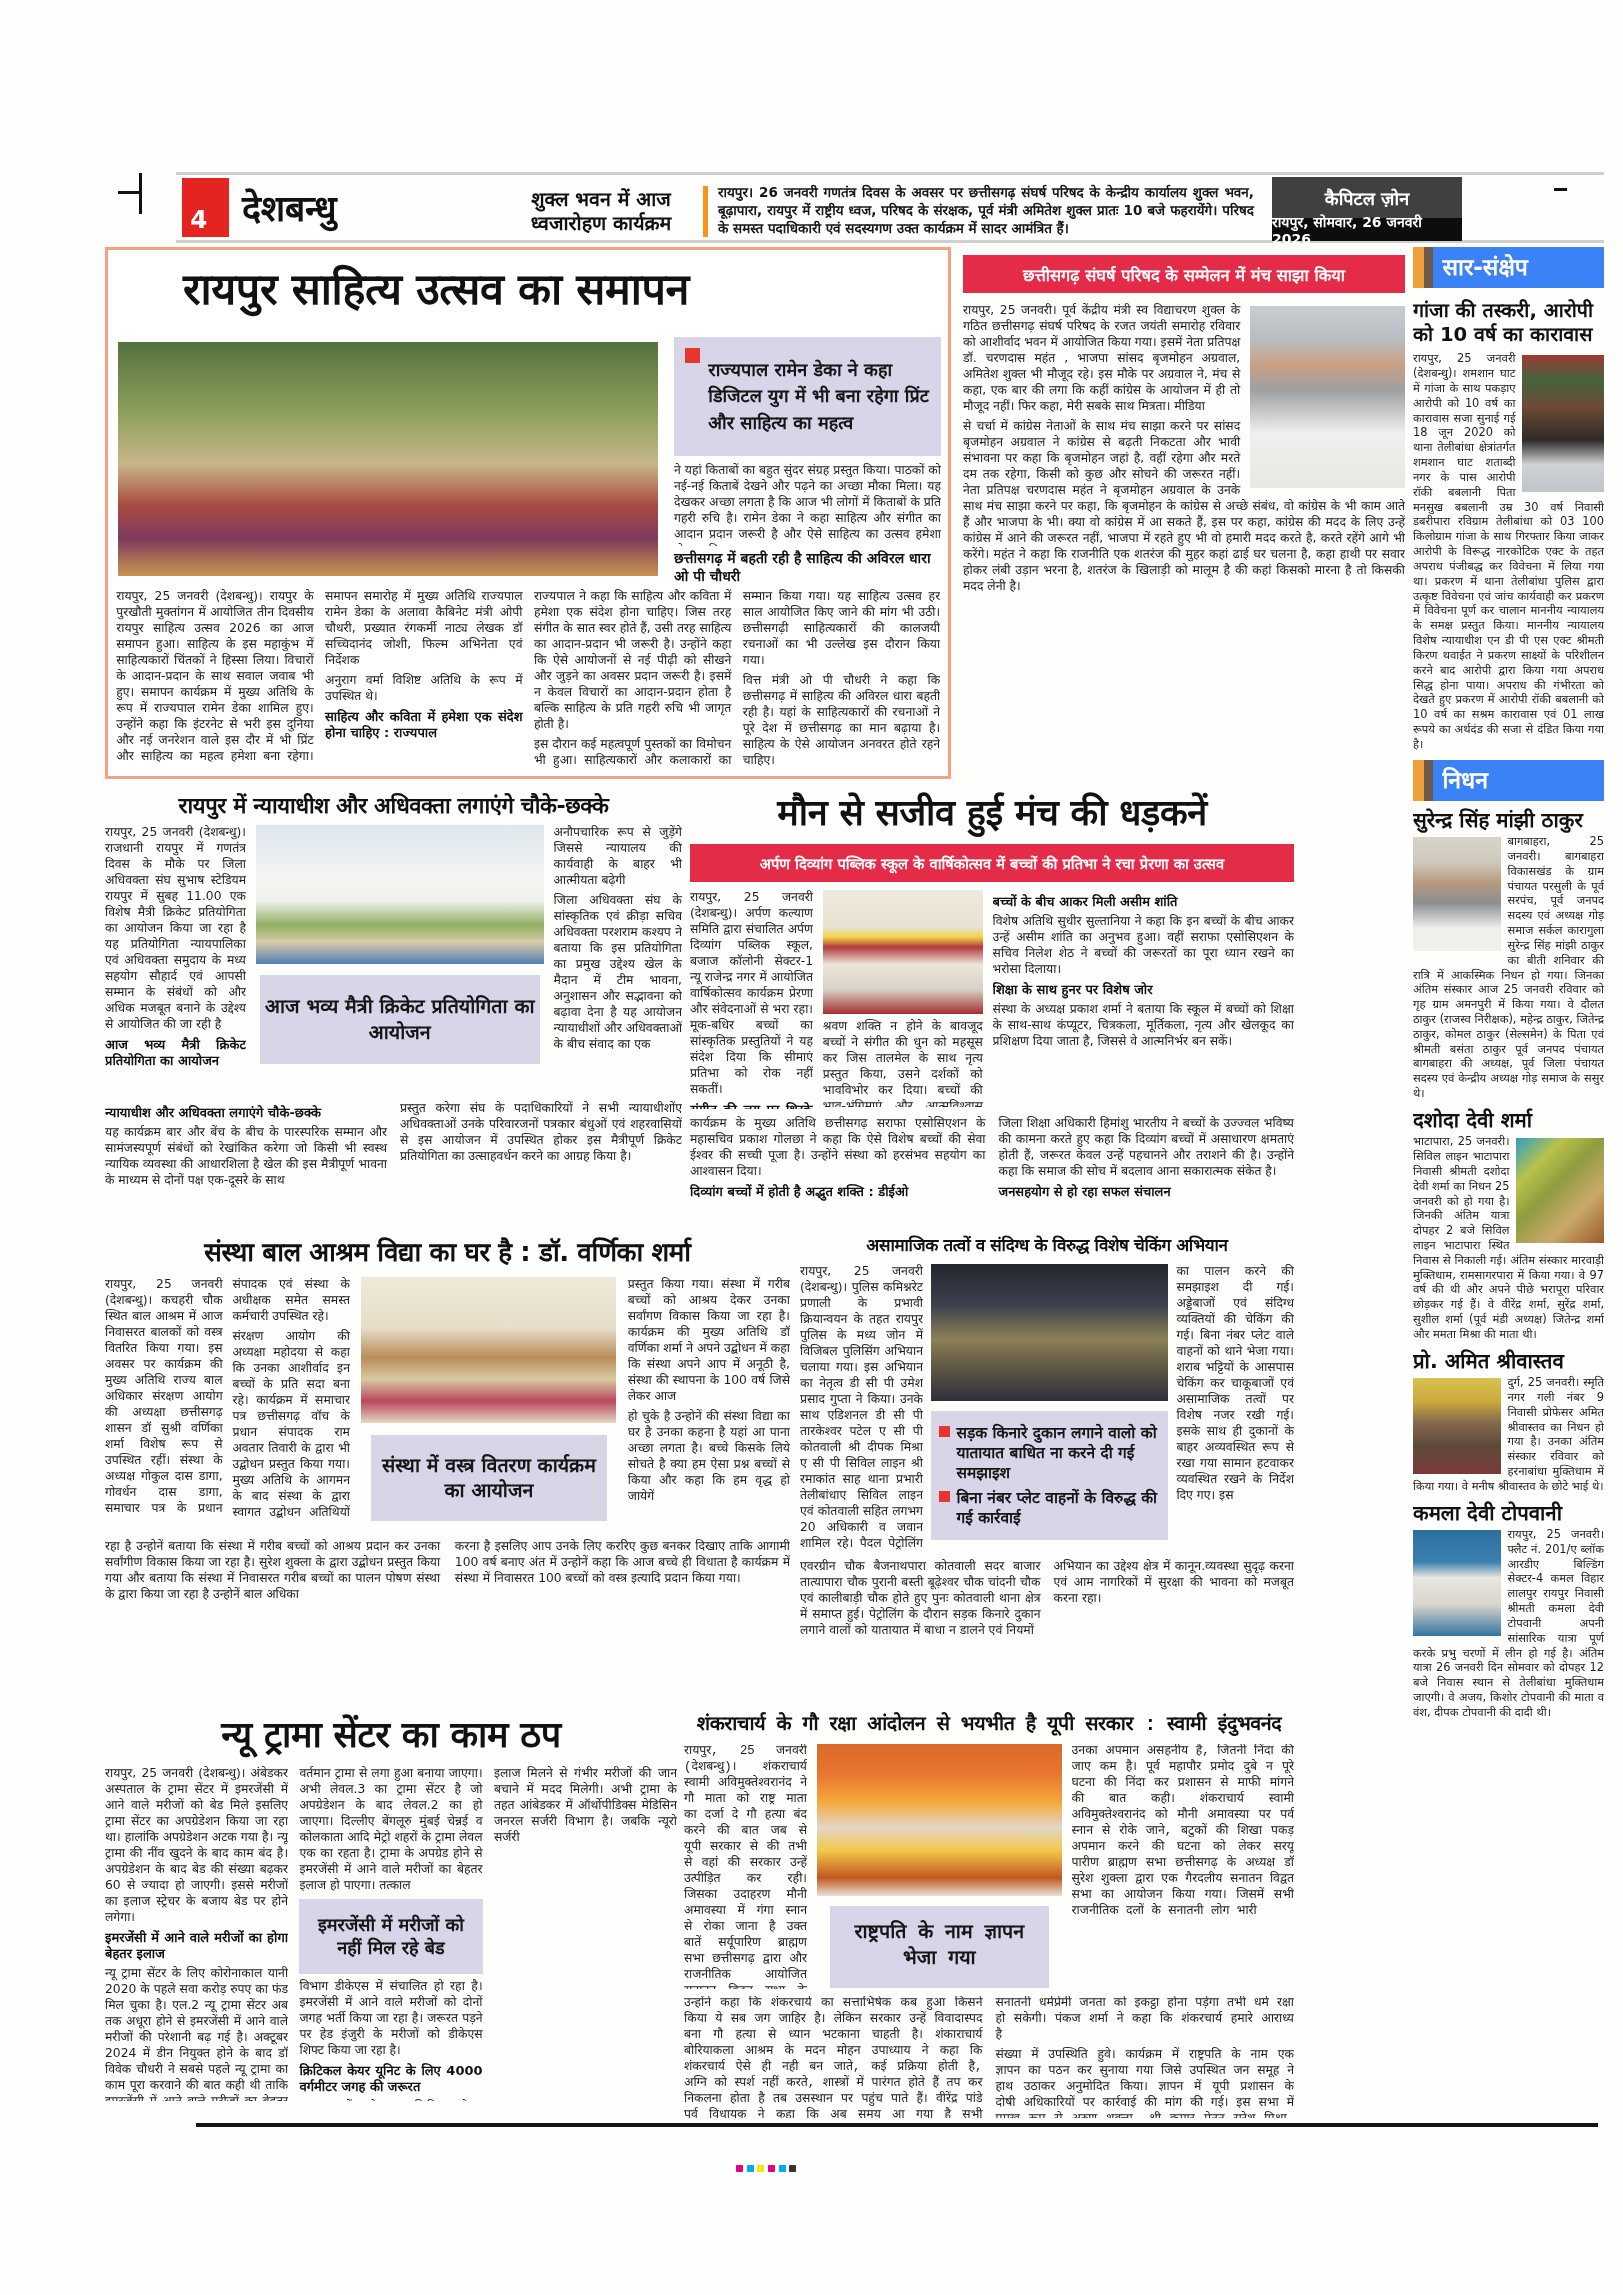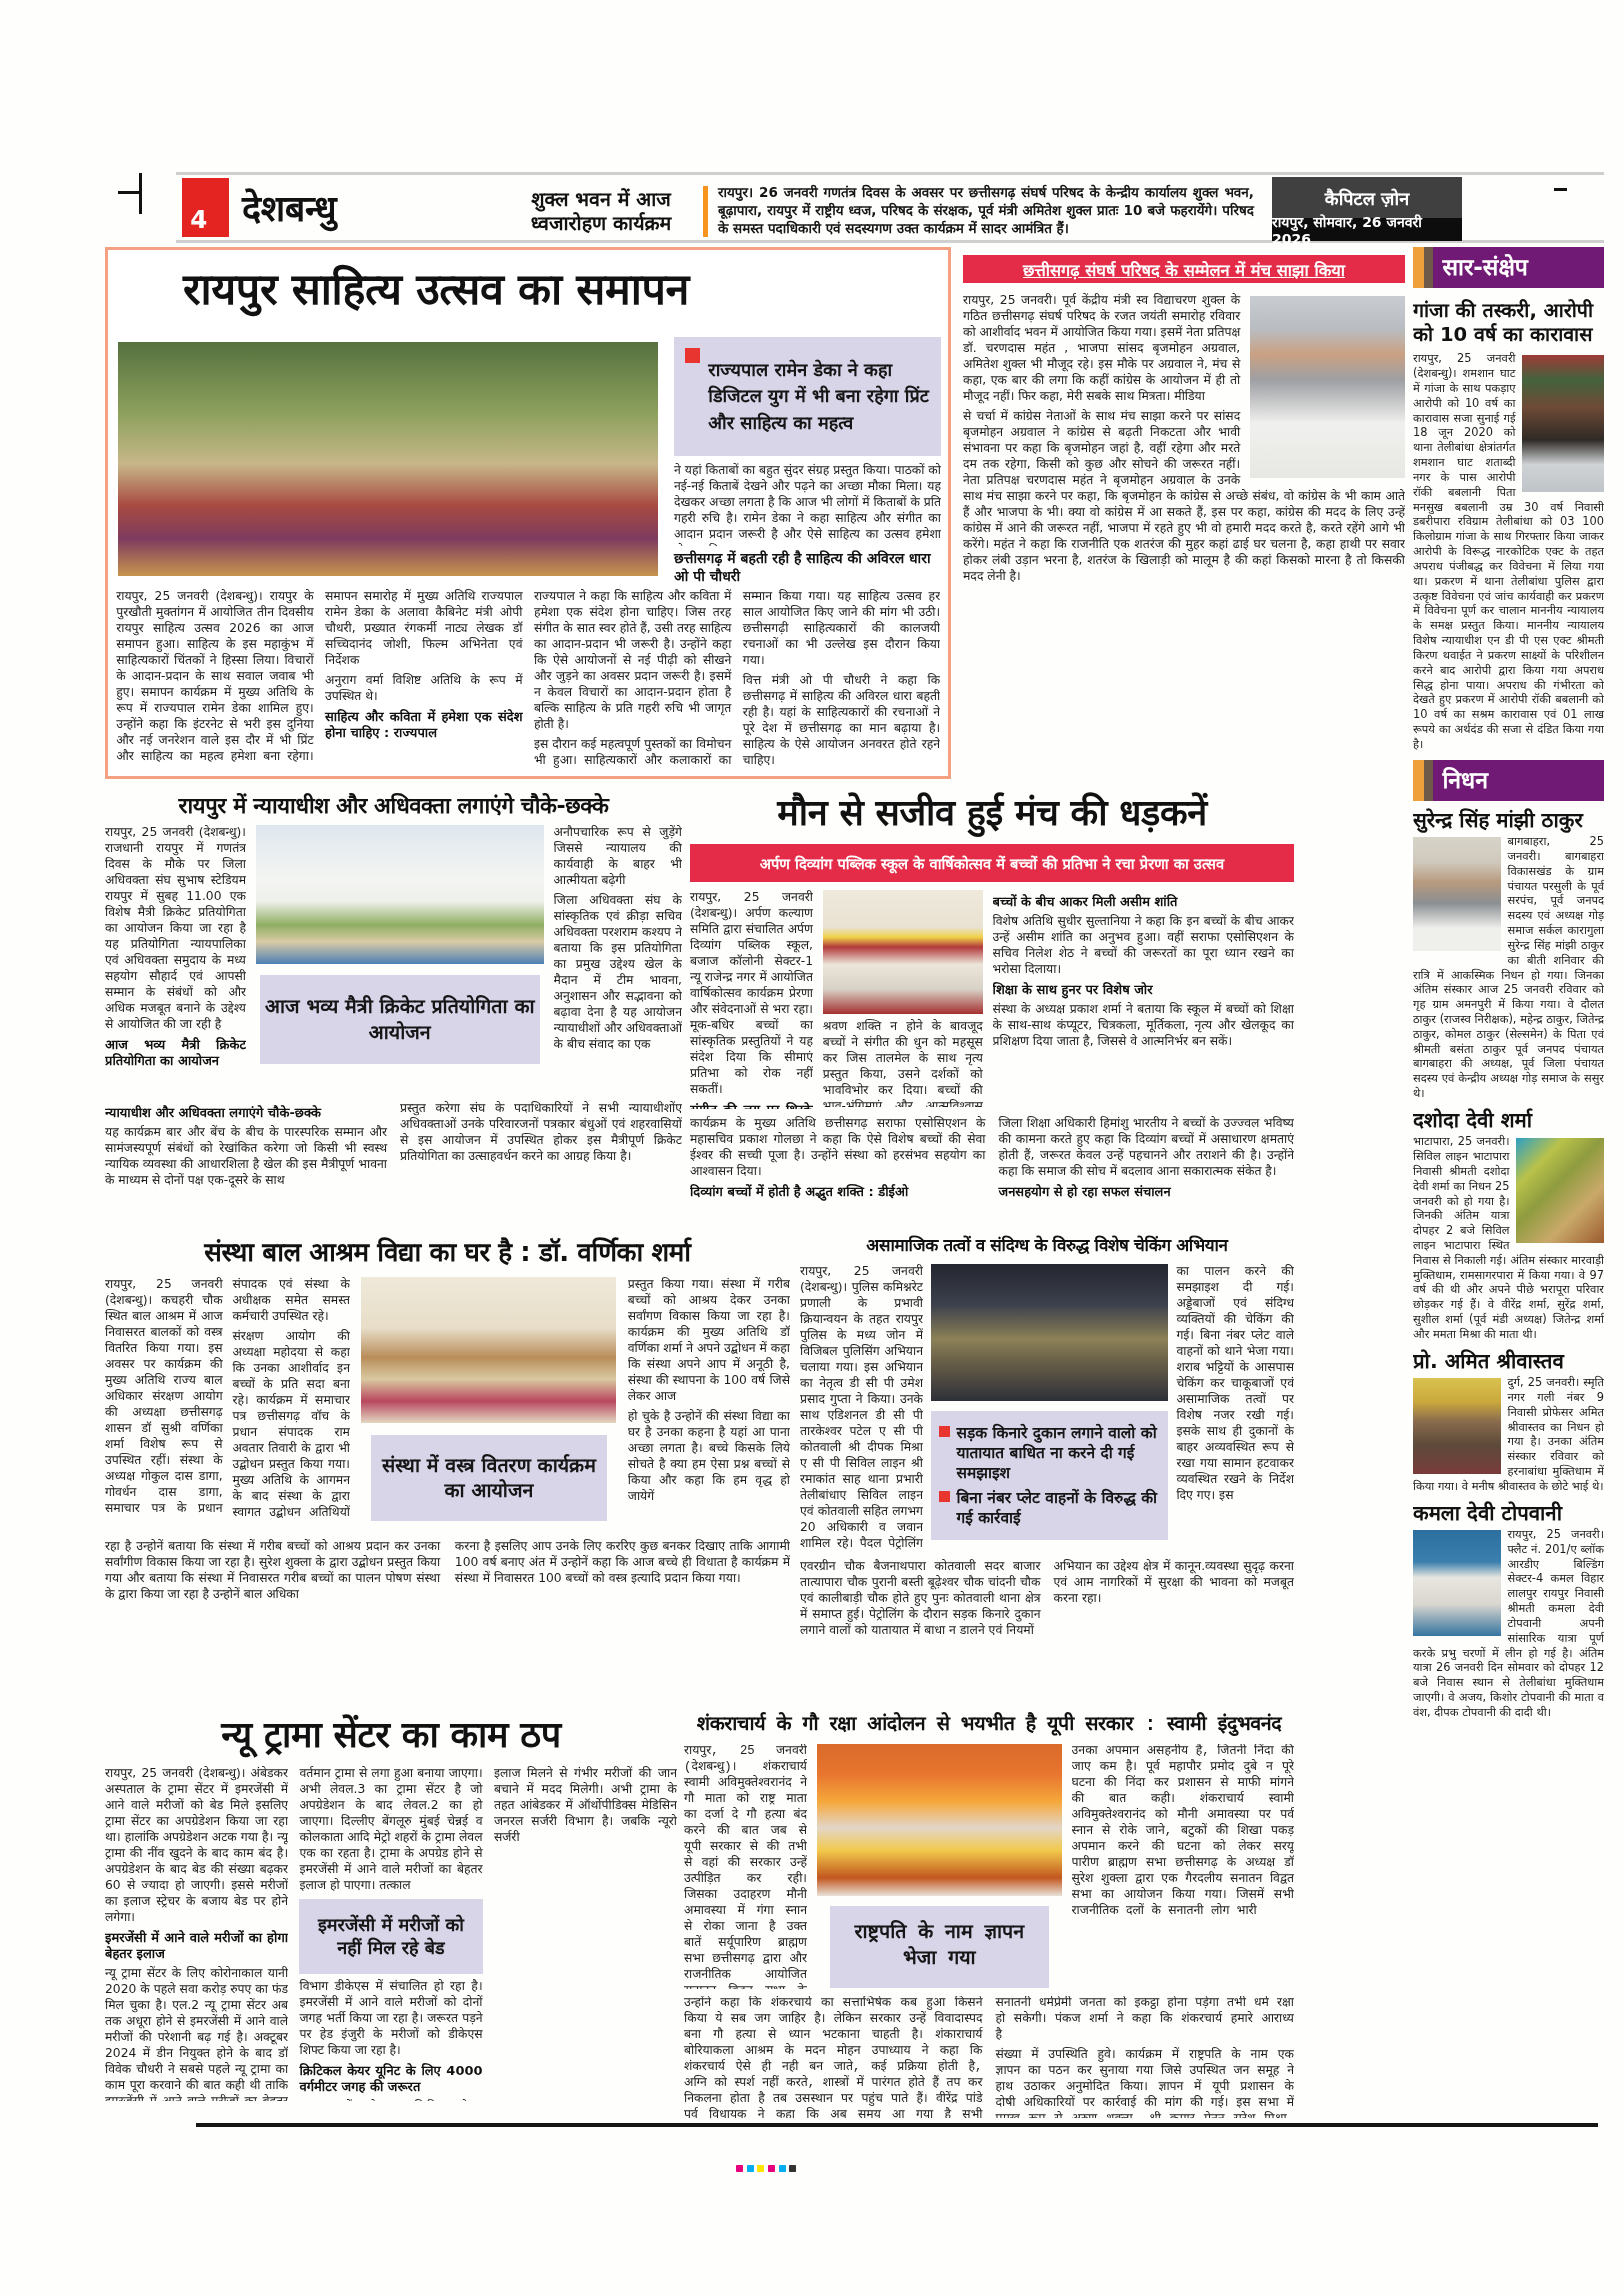--- a/index.html
+++ b/index.html
@@ -10,21 +10,21 @@
   .bt{font-size:12.3px;line-height:1.3;text-align:justify;}
   .bt p{margin:0 0 4.1px 0;}
   .sbt{font-size:11.4px;line-height:1.3;text-align:justify;}
   .sbt p{margin:0 0 4.1px 0;}
   .bsub{font-weight:bold;font-size:13px;line-height:1.25;margin:4.1px 0 3.3px 0;color:#111;}
   .lavbox{background:#d8d5e9;font-weight:bold;color:#161616;display:flex;align-items:center;justify-content:center;text-align:center;}
   .redkick{background:#e42b47;color:#fff;font-weight:bold;display:flex;align-items:center;justify-content:center;text-align:center;}
   .photo{background-size:cover;background-position:center;}
   .sq{display:inline-block;width:14.7px;height:14.7px;background:#e8352f;margin-right:8.2px;flex:0 0 auto;align-self:flex-start;margin-top:4.9px;}
   .sq-s{display:inline-block;width:10.6px;height:10.6px;background:#e8352f;margin-right:6.5px;flex:0 0 auto;align-self:flex-start;margin-top:3.3px;}
-  .sidehead{display:flex;align-items:stretch;height:41px;background:#701a75;overflow:hidden;}
+  .sidehead{display:flex;align-items:stretch;height:41px;background:#3b82f6;overflow:hidden;}
   .sidehead .o{width:11.4px;background:#f0a03a;}
   .sidehead .d{width:8.2px;background:#6f5a49;}
   .sidehead .t{color:#fff;font-weight:bold;font-size:23px;line-height:41px;padding-left:9.8px;}
   .obitname{font-weight:bold;font-size:20.4px;line-height:1.15;margin:8.2px 0 1.6px 0;color:#111;}
   .hairline{background:#cfcfcf;}
   .blackrule{background:#151515;}
   .dot{position:absolute;width:7.4px;height:7.4px;border-radius:0.8px;}
   .row{display:flex;}
   .clip{overflow:hidden;}
 </style>
@@ -70,21 +70,21 @@
       <p>रायपुर, 25 जनवरी (देशबन्धु)। रायपुर के पुरखौती मुक्तांगन में आयोजित तीन दिवसीय रायपुर साहित्य उत्सव 2026 का आज समापन हुआ। साहित्य के इस महाकुंभ में साहित्यकारों चिंतकों ने हिस्सा लिया। विचारों के आदान-प्रदान के साथ सवाल जवाब भी हुए। समापन कार्यक्रम में मुख्य अतिथि के रूप में राज्यपाल रामेन डेका शामिल हुए। उन्होंने कहा कि इंटरनेट से भरी इस दुनिया और नई जनरेशन वाले इस दौर में भी प्रिंट और साहित्य का महत्व हमेशा बना रहेगा। समापन समारोह में मुख्य अतिथि राज्यपाल रामेन डेका के अलावा कैबिनेट मंत्री ओपी चौधरी, प्रख्यात रंगकर्मी नाट्य लेखक डॉ सच्चिदानंद जोशी, फिल्म अभिनेता एवं निर्देशक</p>
       <p>अनुराग वर्मा विशिष्ट अतिथि के रूप में उपस्थित थे।</p>
       <div class="bsub">साहित्य और कविता में हमेशा एक संदेश होना चाहिए : राज्यपाल</div>
       <p>राज्यपाल ने कहा कि साहित्य और कविता में हमेशा एक संदेश होना चाहिए। जिस तरह संगीत के सात स्वर होते हैं, उसी तरह साहित्य का आदान-प्रदान भी जरूरी है। उन्होंने कहा कि ऐसे आयोजनों से नई पीढ़ी को सीखने और जुड़ने का अवसर प्रदान जरूरी है। इसमें न केवल विचारों का आदान-प्रदान होता है बल्कि साहित्य के प्रति गहरी रुचि भी जागृत होती है।</p>
       <p>इस दौरान कई महत्वपूर्ण पुस्तकों का विमोचन भी हुआ। साहित्यकारों और कलाकारों का सम्मान किया गया। यह साहित्य उत्सव हर साल आयोजित किए जाने की मांग भी उठी। छत्तीसगढ़ी साहित्यकारों की कालजयी रचनाओं का भी उल्लेख इस दौरान किया गया।</p>
       <p>वित्त मंत्री ओ पी चौधरी ने कहा कि छत्तीसगढ़ में साहित्य की अविरल धारा बहती रही है। यहां के साहित्यकारों की रचनाओं ने पूरे देश में छत्तीसगढ़ का मान बढ़ाया है। साहित्य के ऐसे आयोजन अनवरत होते रहने चाहिए।</p>
     </div>
   </section>
 
   <section class="abs clip" style="left:963px;top:247px;width:442px;height:532px;">
-    <div class="redkick" style="margin-top:8.2px;height:28px;font-size:16.4px;padding:0 6.5px;text-decoration:underline;">
+    <div class="redkick" style="margin-top:8.2px;height:38px;font-size:16.4px;padding:0 6.5px;">
       <span>छत्तीसगढ़ संघर्ष परिषद के सम्मेलन में मंच साझा किया</span>
     </div>
     <div class="bt clip" style="margin-top:9.8px;height:442px;">
       <div class="photo" style="float:right;width:155px;height:182px;margin:3.3px 0 6.5px 9.8px;background:linear-gradient(180deg,#c9ccd1 0%,#b9bdc2 18%,#caa183 32%,#9e9fa3 46%,#f0f0ee 70%,#e7e7e3 100%);"></div>
       <p>रायपुर, 25 जनवरी। पूर्व केंद्रीय मंत्री स्व विद्याचरण शुक्ल के गठित छत्तीसगढ़ संघर्ष परिषद के रजत जयंती समारोह रविवार को आशीर्वाद भवन में आयोजित किया गया। इसमें नेता प्रतिपक्ष डॉ. चरणदास महंत , भाजपा सांसद बृजमोहन अग्रवाल, अमितेश शुक्ल भी मौजूद रहे। इस मौके पर अग्रवाल ने, मंच से कहा, एक बार की लगा कि कहीं कांग्रेस के आयोजन में ही तो मौजूद नहीं। फिर कहा, मेरी सबके साथ मित्रता। मीडिया</p>
       <p>से चर्चा में कांग्रेस नेताओं के साथ मंच साझा करने पर सांसद बृजमोहन अग्रवाल ने कांग्रेस से बढ़ती निकटता और भावी संभावना पर कहा कि बृजमोहन जहां है, वहीं रहेगा और मरते दम तक रहेगा, किसी को कुछ और सोचने की जरूरत नहीं। नेता प्रतिपक्ष चरणदास महंत ने बृजमोहन अग्रवाल के उनके साथ मंच साझा करने पर कहा, कि बृजमोहन के कांग्रेस से अच्छे संबंध, वो कांग्रेस के भी काम आते हैं और भाजपा के भी। क्या वो कांग्रेस में आ सकते हैं, इस पर कहा, कांग्रेस की मदद के लिए उन्हें कांग्रेस में आने की जरूरत नहीं, भाजपा में रहते हुए भी वो हमारी मदद करते है, करते रहेंगे आगे भी करेंगे। महंत ने कहा कि राजनीति एक शतरंज की मुहर कहां ढाई घर चलना है, कहा हाथी पर सवार होकर लंबी उड़ान भरना है, शतरंज के खिलाड़ी को मालूम है की कहां किसको मारना है तो किसकी मदद लेनी है।</p>
     </div>
   </section>
 
   <aside class="abs clip" style="left:1413px;top:247px;width:191px;height:1868px;">

